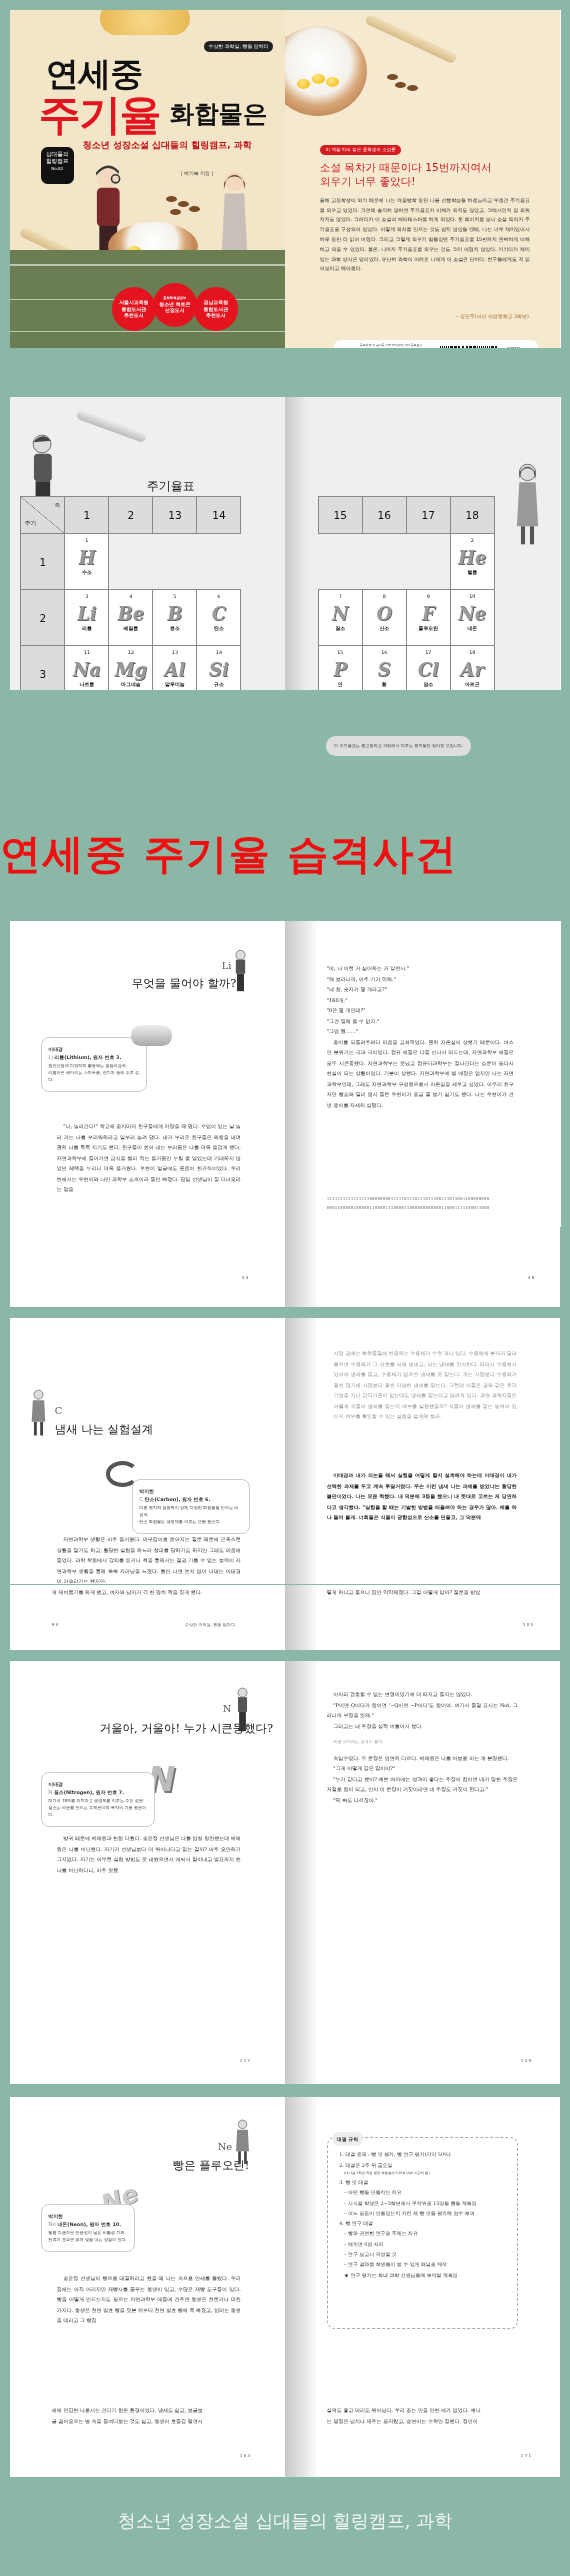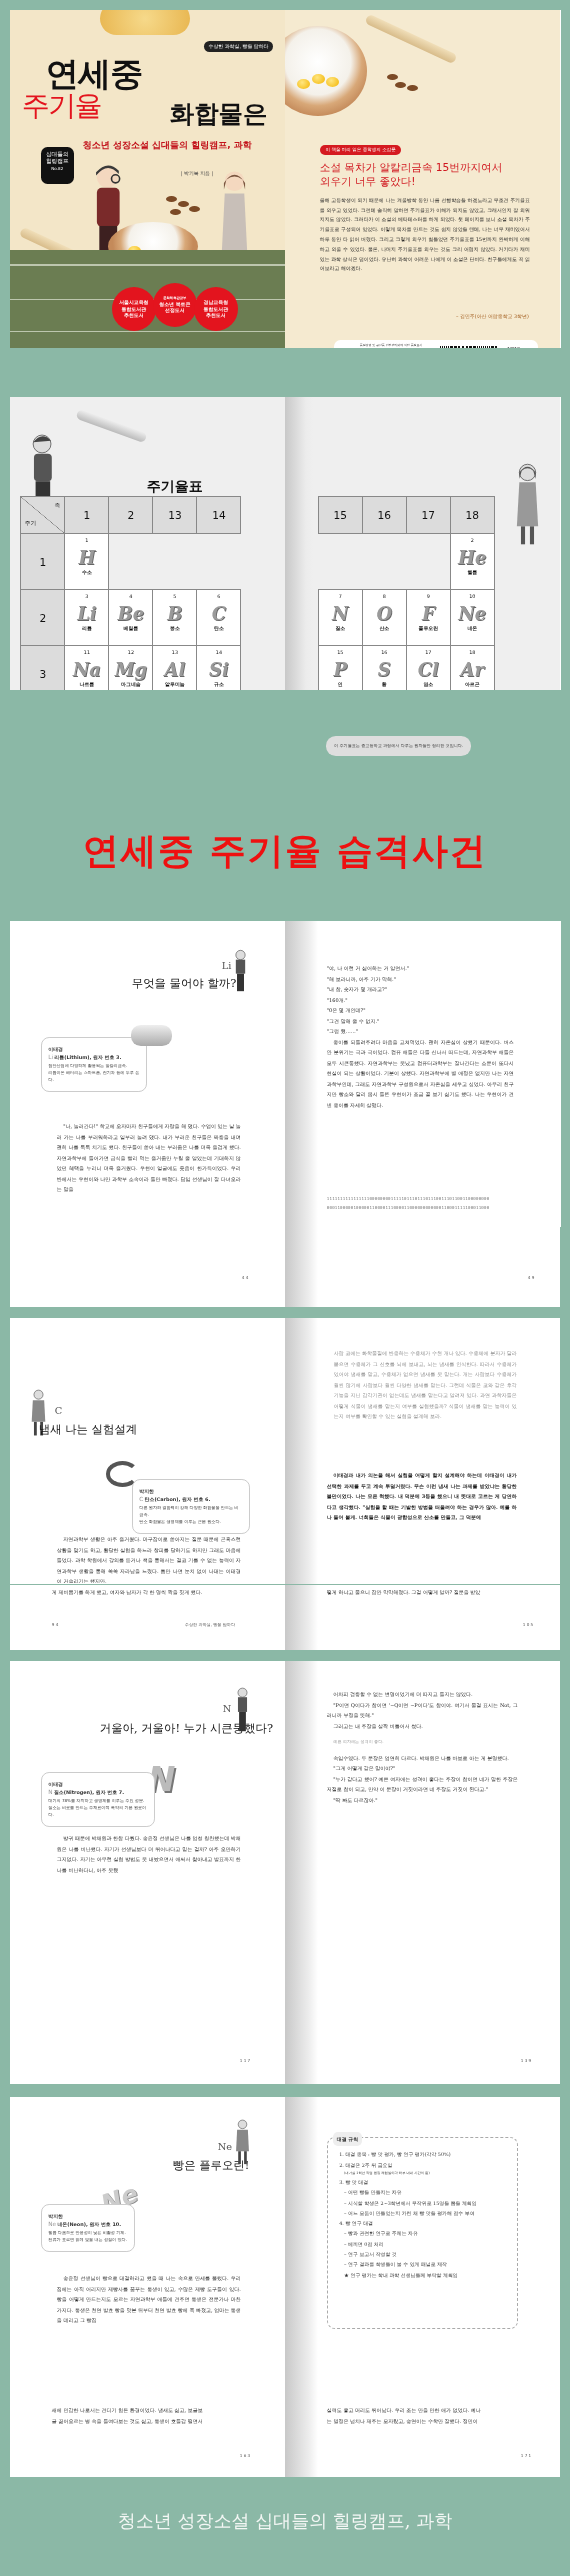--- a/index.html
+++ b/index.html
@@ -6,21 +6,21 @@
 body{width:570px;height:2576px;background:#8bb8a6;font-family:"DejaVu Sans",sans-serif;position:relative;overflow:hidden}
 .abs{position:absolute}
 .spread{position:absolute;left:9.8px;width:551px;display:flex;background:#fff}
 .page{position:relative;width:275px;height:100%;overflow:hidden}
 .gutter-r{background:linear-gradient(90deg,#c8c8c8 0,#eee 24.4px,#fff 33px)}
 
 .cover-front{background:#f3e6c8;position:relative}
 .cover-back{background:#f5ead0;position:relative}
 .series-tag{position:absolute;right:11.4px;top:31px;background:#222;color:#fff;font-size:4.9px;padding:2.4px 4.9px;border-radius:6.5px}
 .title-1{position:absolute;left:36px;top:42px;font-size:33px;font-weight:900;color:#111;letter-spacing:-0.8px;font-family:"DejaVu Sans",sans-serif}
-.title-2{position:absolute;left:12px;top:77px;font-size:28px;font-weight:400;color:#e3141e;letter-spacing:-1.6px}
+.title-2{position:absolute;left:29px;top:77px;font-size:42px;font-weight:700;color:#e3141e;letter-spacing:-1.6px}
 .title-3{position:absolute;left:160px;top:88px;font-size:24.4px;font-weight:900;color:#111}
 .subtitle{position:absolute;left:73px;top:129px;font-size:9px;color:#c2121a;font-weight:bold}
 .series-badge{position:absolute;left:31px;top:137px;width:33px;height:37px;background:#111;color:#fff;border-radius:6.5px;font-size:5.7px;text-align:center;padding-top:4.1px;line-height:1.3}
 .author{position:absolute;left:171px;top:160px;font-size:4.9px;color:#444}
 .award{position:absolute;width:44px;height:44px;border-radius:50%;background:#e3141e;color:#fff;font-size:4.9px;text-align:center;display:flex;align-items:center;justify-content:center;line-height:1.3;font-weight:bold}
 .chalkboard{position:absolute;left:0;bottom:0;width:100%;height:98px;background:#6b7d52}
 .chalkline{position:absolute;left:0;width:100%;height:1.6px;background:#dfe6d6;opacity:.7}
 .char{position:absolute}
 .bowl{position:absolute;border-radius:50%;background:radial-gradient(circle at 50% 40%,#fff 0,#f4f1ea 45%,#d8a878 60%,#c48a5a 75%)}
 .yolk{position:absolute;width:13px;height:9.8px;border-radius:50%;background:radial-gradient(circle at 40% 35%,#ffe680,#f3b400)}
@@ -37,24 +37,24 @@
 table.pt td{border:0.8px solid #888;width:44px;height:56px;text-align:center;vertical-align:top;font-size:4.9px;color:#111;position:relative}
 table.pt td.hdr{background:#dcdcdc;height:37px;vertical-align:middle;font-size:10.6px}
 table.pt td.per{background:#dcdcdc;vertical-align:middle;font-size:10.6px}
 table.pt td.empty{border:none;background:transparent}
 table.pt td.el{background:#fff}
 .el-num{display:block;margin-top:3.3px;font-size:4.9px}
 .el-sym{display:block;font-size:18px;font-style:italic;font-weight:bold;color:#9a9a9a;margin:3.3px 0 1.6px;font-family:"DejaVu Serif",serif;text-shadow:0.8px 0.8px 0 #666}
 .el-name{display:block;font-size:4.9px;font-weight:bold}
 .corner{position:relative}
 .corner .diag{position:absolute;left:0;top:0;width:100%;height:100%;background:linear-gradient(to top right,transparent calc(50% - 0.5px),#777 50%,transparent calc(50% + 0.5px))}
-.pt-title{position:absolute;font-size:14px;font-weight:700;color:#111}
+.pt-title{position:absolute;font-size:12px;font-weight:400;color:#111}
 .pt-note{position:absolute;background:#dedede;border-radius:9.8px;font-size:4.1px;padding:7.3px 8.1px;color:#333}
 
-.big-title{position:absolute;left:0;width:570px;text-align:center;font-size:36px;font-weight:900;color:#ee1010;letter-spacing:1.6px}
+.big-title{position:absolute;left:0;width:570px;text-align:left;font-size:41px;font-weight:900;color:#ee1010;letter-spacing:1.6px}
 .body-text{position:absolute;font-size:5px;line-height:2.1;color:#222;text-align:justify;font-family:"DejaVu Serif",serif}
 .gray-text{color:#888}
 .ch-el{font-family:"DejaVu Serif",serif;font-size:9.8px;color:#555}
 .ch-title{font-family:"DejaVu Serif",serif;font-size:11.4px;color:#111}
 .info-box{position:absolute;border:0.8px solid #ccc;border-radius:8.1px;padding:6.5px 6.5px;font-size:4.1px;line-height:1.7;color:#333;background:#fff}
 .info-box b{font-size:4.9px}
 .pgnum{position:absolute;font-size:4.1px;color:#555}
 .runner{position:absolute;font-size:4.1px;color:#555}
 .rule-box{position:absolute;border:0.8px dashed #aaa;border-radius:8.1px;padding:11.4px 11.4px 6.5px;font-size:4.9px;line-height:2.1;color:#333;font-family:"DejaVu Serif",serif}
 .rule-tag{position:absolute;left:4.9px;top:-5.7px;background:#eee;border-radius:4.9px;font-size:4.9px;padding:1.6px 4.1px;font-weight:bold;color:#222}
@@ -137,21 +137,21 @@
     <div class="bowl" style="left:-16.3px;top:16.3px;width:98px;height:90px"></div>
     <div class="yolk" style="left:12.2px;top:69px"></div>
     <div class="yolk" style="left:27px;top:64px"></div>
     <div class="yolk" style="left:41px;top:67px"></div>
     <div class="pin" style="left:77px;top:24.4px;width:98px;transform:rotate(25deg)"></div>
     <div class="almond" style="left:102px;top:64px"></div>
     <div class="almond" style="left:110px;top:72px"></div>
     <div class="almond" style="left:122px;top:75px"></div>
     <div class="blurb-tag">이 책을 미리 읽은 중학생의 소감문</div>
     <div class="blurb-h">
-      <div>소설 목차가 알칼리금속 15번까지여서</div>
+      <div>소설 목차가 때문이다 15번까지여서</div>
       <div>외우기 너무 좋았다!</div>
     </div>
     <div class="blurb-body">올해 고등학생이 되기 때문에 나는 겨울방학 동안 나름 선행학습을 하겠노라고 무조건 주기율표를 외우고 있었다. 그런데 솔직히 말하면 주기율표가 이해가 되지도 않았고, 그래서인지 잘 외워지지도 않았다. 그러다가 이 소설의 베타테스터를 하게 되었다. 첫 페이지를 보니 소설 목차가 주기율표로 구성되어 있었다. 이렇게 목차를 만드는 것도 쉽지 않았을 텐데, 나는 너무 재미있어서 하루 동안 다 읽어 버렸다. 그리고 그렇게 외우기 힘들었던 주기율표를 15번까지 완벽하게 이해하고 외울 수 있었다. 물론, 나머지 주기율표를 외우는 것도 그리 어렵지 않았다. 거기다가 재미있는 과학 상식은 덤이었다. 유난히 과학이 어려운 나에게 이 소설은 단비다. 친구들에게도 꼭 읽어보라고 해야겠다.</div>
     <div class="blurb-sign">– 김민주(아산 어람중학교 3학년)</div>
     <div class="isbn-box">
 
       <div class="abs" style="left:26px;top:3.3px;font-size:2.9px;line-height:1.8;color:#333">
         <div>품질경영 및 공산품 안전관리법에 의한 품질표시</div>
       </div>
       <div class="abs" style="left:106px;top:6.5px;width:57px;height:23px;background:repeating-linear-gradient(90deg,#111 0,#111 0.8px,#fff 0.8px,#fff 1.6px,#111 1.6px,#111 3.3px,#fff 3.3px,#fff 4.1px)"></div>
@@ -364,21 +364,21 @@
     <div class="abs" style="left:0;top:0;width:275px;height:81px;background:#fff"></div>
     <div class="pgnum" style="left:232px;top:49px">4 4</div>
     <div class="abs" style="left:0;top:92px;width:275px;height:266px;background:#fff"></div>
     <svg class="mini-char" style="left:18px;top:163px" width="29" height="73" viewBox="0 0 36 90">
         <circle cx="18" cy="10" r="8" fill="#ddd" stroke="#444"></circle>
         <path d="M8 20 L28 20 L30 58 L6 58Z" fill="#888"></path>
         <rect x="10" y="58" width="5" height="24" fill="#444"></rect>
         <rect x="21" y="58" width="5" height="24" fill="#444"></rect>
       </svg>
     <div class="abs ch-el" style="left:45px;top:179px">C</div>
-    <div class="abs ch-title" style="left:29px;top:196px">냄새 나는 실험설계</div>
+    <div class="abs ch-title" style="left:45px;top:196px">냄새 나는 실험설계</div>
     <div class="abs" style="left:96px;top:235px;width:33px;height:26px;border:4.1px solid #555;border-right-color:transparent;border-radius:50%"></div>
     <div class="info-box" style="left:122px;top:253px;width:118px">
       <b>박지한</b><br>
       <span style="color:#999;font-size:5.7px">C</span> <b>탄소(Carbon), 원자 번호 6.</b><br>
       <span>다른 원자와 결합력이 강해 다양한 화합물을 만드는 비금속.</span><br><span>탄소 화합물은 생명체를 이루는 근본 원소다.</span>
     </div>
     <div class="body-text" style="left:47px;top:308px;width:184px;text-indent:6.5px;height:49px;overflow:hidden">자연과학부 생활은 아주 즐거웠다. 마구잡이로 쏟아지는 질문 때문에 곤혹스런 상황을 맞기도 하고, 황당한 실험을 하느라 창피를 당하기도 하지만 그래도 마음에 들었다. 과학 학원에서 강의를 듣거나 책을 통해서는 결코 기를 수 없는 능력이 자연과학부 생활을 통해 쑥쑥 자라남을 느꼈다. 틈만 나면 눈치 없이 나대는 이태경이 거슬리기는 했지만,</div>
   </div>
   <div class="page" style="background:transparent">
     <div class="abs" style="left:0;top:0;width:275px;height:81px;background:linear-gradient(90deg,#c8c8c8 0,#eee 24.4px,#fff 33px)"></div>

